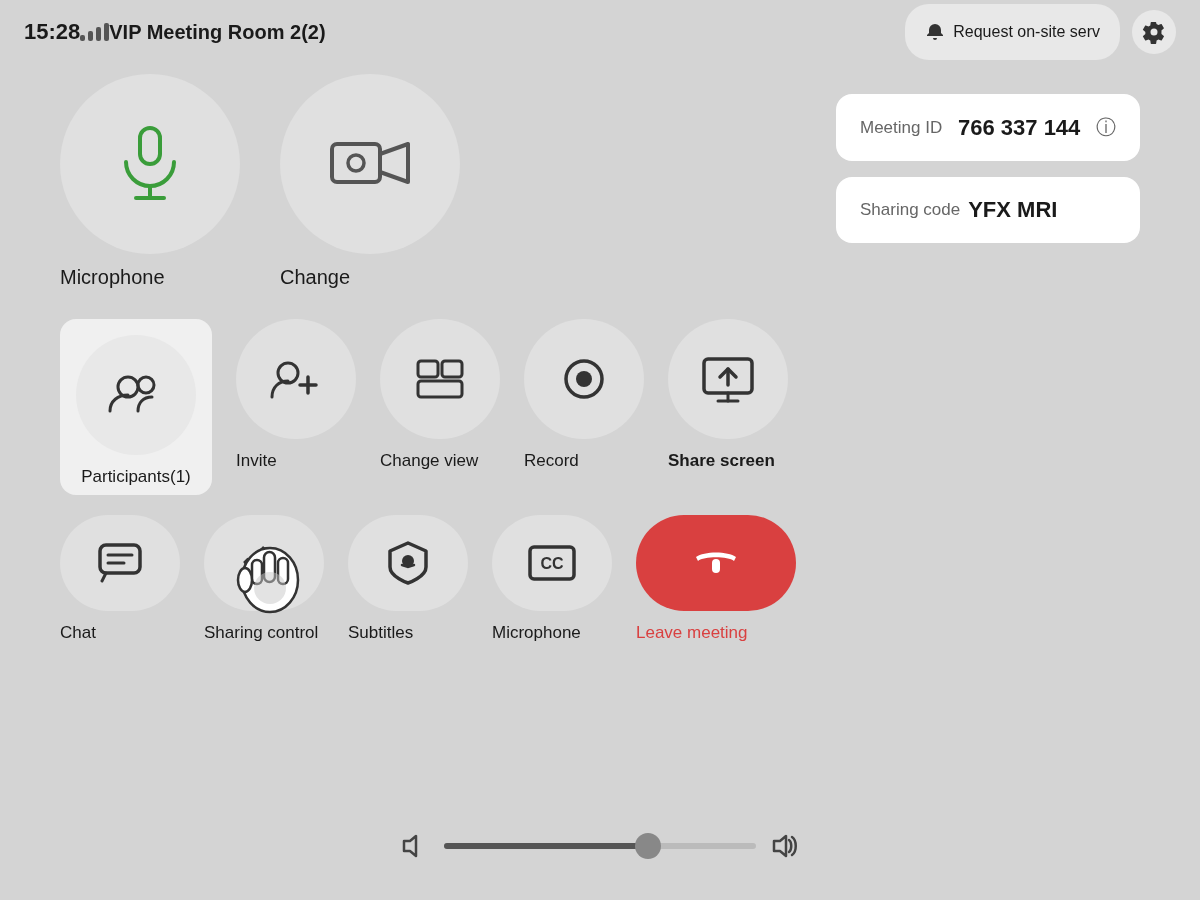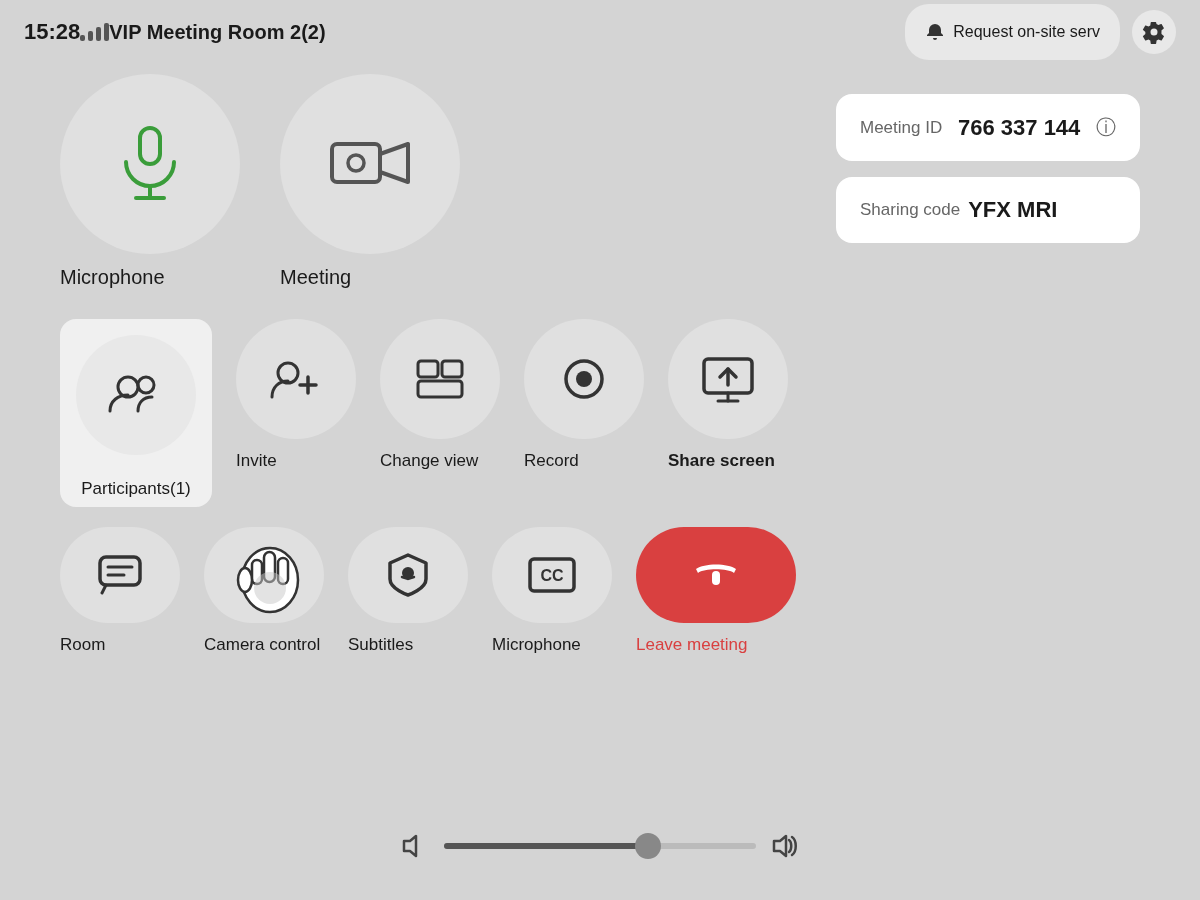--- a/index.html
+++ b/index.html
@@ -136,21 +136,21 @@
     .participants-item {
       position: relative;
     }
     .participants-selected {
       background: #f0f0f0;
       border-radius: 16px;
       padding: 16px 16px 8px 16px;
       display: flex;
       flex-direction: column;
       align-items: center;
-      gap: 24px;
+      gap: 12px;
       border: none;
     }
     .participants-circle {
       width: 120px;
       height: 120px;
       border-radius: 50%;
       background: #e8e8e8;
       display: flex;
       align-items: center;
       justify-content: center;
@@ -326,21 +326,21 @@
       </div>
 
       <div class="control-item">
         <div class="control-circle-large">
           <svg width="80" height="60" viewBox="0 0 80 60">
             <rect x="2" y="10" width="48" height="38" rx="5" fill="none" stroke="#555" stroke-width="4"></rect>
             <circle cx="26" cy="29" r="8" fill="none" stroke="#555" stroke-width="3.5"></circle>
             <polyline points="50,20 78,10 78,48 50,38" fill="none" stroke="#555" stroke-width="4" stroke-linejoin="round"></polyline>
           </svg>
         </div>
-        <span class="control-label">Meeting</span>
+        <span class="control-label">Change</span>
       </div>
     </div>
 
     <div class="middle-row">
 
       <div class="control-item participants-item">
         <div class="participants-selected">
           <div class="participants-circle">
             <svg width="56" height="44" viewBox="0 0 56 44">
               <circle cx="20" cy="14" r="10" fill="none" stroke="#333" stroke-width="3"></circle>
@@ -404,37 +404,37 @@
 
       <div class="control-item">
         <div class="control-circle-rounded">
           <svg width="48" height="44" viewBox="0 0 48 44">
             <rect x="4" y="4" width="40" height="28" rx="6" fill="none" stroke="#333" stroke-width="3.5"></rect>
             <line x1="12" y1="14" x2="36" y2="14" stroke="#333" stroke-width="3" stroke-linecap="round"></line>
             <line x1="12" y1="22" x2="28" y2="22" stroke="#333" stroke-width="3" stroke-linecap="round"></line>
             <path d="M10 32 L6 40" stroke="#333" stroke-width="3" stroke-linecap="round"></path>
           </svg>
         </div>
-        <span class="control-label" style="font-size:17px;">Room</span>
+        <span class="control-label" style="font-size:17px;">Chat</span>
       </div>
 
       <div class="control-item">
         <div class="control-circle-rounded">
           <svg width="52" height="44" viewBox="0 0 52 44">
             <line x1="26" y1="8" x2="26" y2="18" stroke="#333" stroke-width="3.5" stroke-linecap="round"></line>
             <line x1="26" y1="26" x2="26" y2="36" stroke="#333" stroke-width="3.5" stroke-linecap="round"></line>
             <line x1="8" y1="22" x2="18" y2="22" stroke="#333" stroke-width="3.5" stroke-linecap="round"></line>
             <line x1="34" y1="22" x2="44" y2="22" stroke="#333" stroke-width="3.5" stroke-linecap="round"></line>
             <polyline points="26,6 22,10 26,8 30,10" fill="none" stroke="#333" stroke-width="2.5" stroke-linejoin="round"></polyline>
             <polyline points="26,38 22,34 26,36 30,34" fill="none" stroke="#333" stroke-width="2.5" stroke-linejoin="round"></polyline>
             <polyline points="6,22 10,18 8,22 10,26" fill="none" stroke="#333" stroke-width="2.5" stroke-linejoin="round"></polyline>
             <polyline points="46,22 42,18 44,22 42,26" fill="none" stroke="#333" stroke-width="2.5" stroke-linejoin="round"></polyline>
           </svg>
         </div>
-        <span class="control-label" style="font-size:17px;">Camera control</span>
+        <span class="control-label" style="font-size:17px;">Sharing control</span>
       </div>
 
       <div class="control-item">
         <div class="control-circle-rounded">
           <svg width="44" height="48" viewBox="0 0 44 48">
             <path d="M22 4 L40 12 L40 28 C40 38 22 44 22 44 C22 44 4 38 4 28 L4 12 Z" fill="none" stroke="#333" stroke-width="3.5" stroke-linejoin="round"></path>
             <circle cx="22" cy="22" r="6" fill="#333"></circle>
             <path d="M16 26 L22 28 L28 26" fill="none" stroke="#333" stroke-width="2.5" stroke-linecap="round"></path>
           </svg>
         </div>

